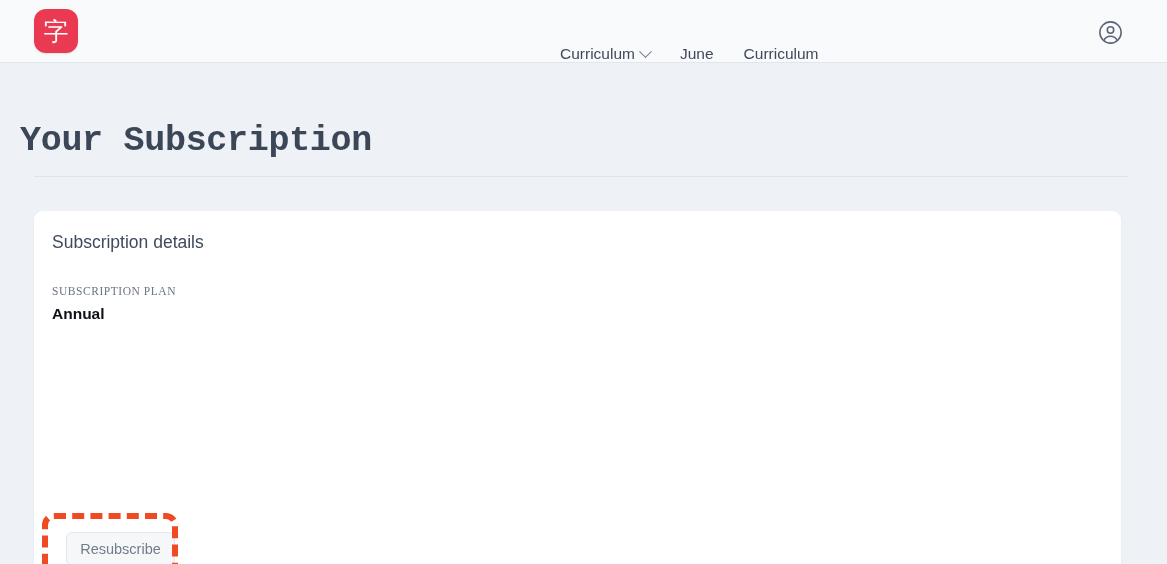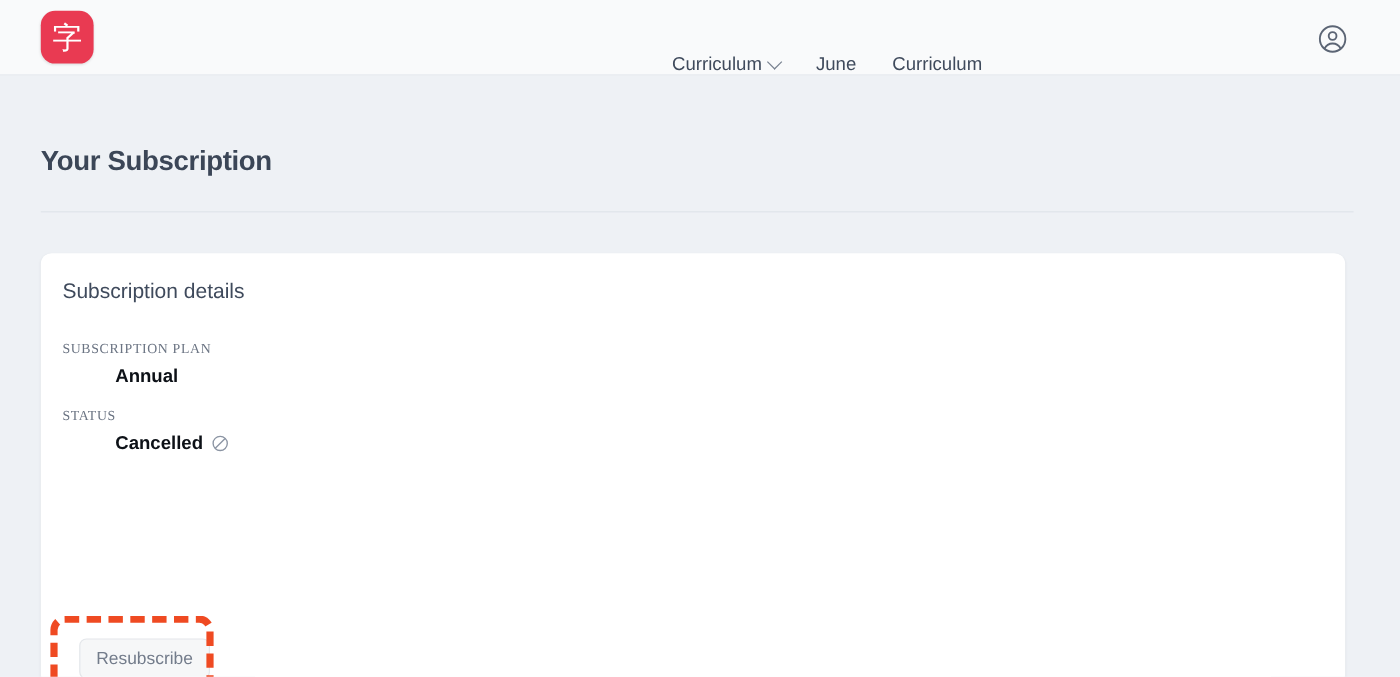--- a/index.html
+++ b/index.html
@@ -128,26 +128,27 @@
   .page {
     position: absolute;
     top: 63px; left: 0;
     width: 1167px;
     height: 501px;
     background: #eef1f5;
   }
 
   .page-title {
     position: absolute;
-    left: 34px;
+    left: 20px;
     top: 58px;
-    font-size: 23px;
+    font-size: 35px;
     font-weight: bold;
     color: #3b4657;
     letter-spacing: -0.3px;
+    font-family: Liberation Mono, monospace;
   }
 
   .title-rule {
     position: absolute;
     left: 34px;
     top: 113px;
     width: 1094px;
     height: 1px;
     background: #dfe4ea;
   }
@@ -190,21 +191,20 @@
 
   .field-value {
     margin-top: 5px;
     font-size: 15.5px;
     font-weight: bold;
     color: #0d1117;
     display: flex;
     align-items: center;
     gap: 7px;
     line-height: 19px;
-    margin-left: 44px;
   }
 
   .status-icon { display: block; }
 
   .resub-btn {
     position: absolute;
     left: 32px;
     top: 321px;
     width: 109px;
     height: 34px;
@@ -271,29 +271,19 @@
 
     <div class="card-title">Subscription details</div>
 
     <div class="field field-1">
       <div class="field-label">SUBSCRIPTION PLAN</div>
       <div class="field-value">
         <span>Annual</span>
       </div>
     </div>
 
-    <div class="field field-2">
-      <div class="field-label">STATUS</div>
-      <div class="field-value">
-        <span>Cancelled</span>
-        <svg class="status-icon" width="15" height="15" viewBox="0 0 16 16">
-          <circle cx="8" cy="8" r="6.3" fill="none" stroke="#8b94a3" stroke-width="1.2"></circle>
-          <line x1="3.6" y1="12.4" x2="12.4" y2="3.6" stroke="#8b94a3" stroke-width="1.2"></line>
-        </svg>
-      </div>
-    </div>
 
 
     <button class="resub-btn">Resubscribe</button>
   </div>
 
   <div class="annotation"></div>
 </div>
 
 </body></html>

